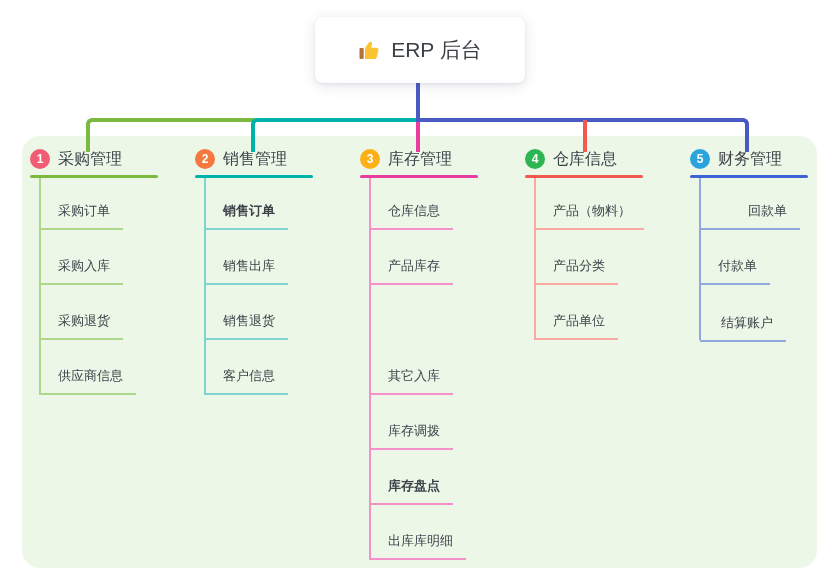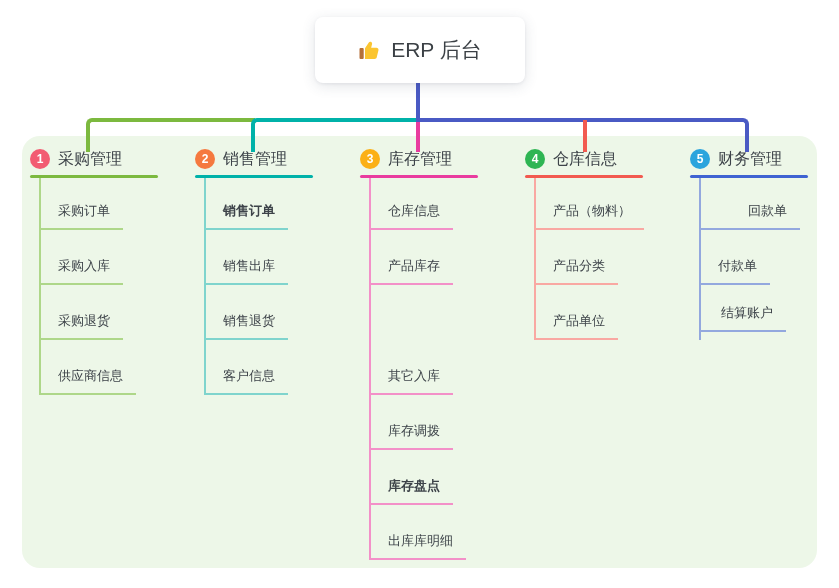--- a/index.html
+++ b/index.html
@@ -114,15 +114,15 @@
   <div class="child" style="left: 535px; top: 312px; color: rgb(249, 168, 162);"><span>产品单位</span></div>
 
   <div class="branch-header" style="left:690px; top:147px;">
     <span class="badge" style="background-color: rgb(43, 164, 221);">5</span>
     <span>财务管理</span>
   </div>
   <div class="branch-line" style="left: 690px; top: 175px; width: 118px; color: rgb(63, 99, 210);"></div>
   <div class="spine" style="left: 699px; top: 178px; height: 162px; color: rgb(147, 168, 222);"></div>
   <div class="child" style="left: 700px; top: 202px; color: rgb(147, 168, 222); padding-left: 48px;"><span>回款单</span></div>
   <div class="child" style="left: 700px; top: 257px; color: rgb(147, 168, 222);"><span>付款单</span></div>
-  <div class="child" style="left: 700px; top: 304px; color: rgb(147, 168, 222); padding-left: 21px;"><span>结算账户</span></div>
+  <div class="child" style="left: 700px; top: 314px; color: rgb(147, 168, 222); padding-left: 21px;"><span>结算账户</span></div>
 
 </div>
 
 </body></html>

